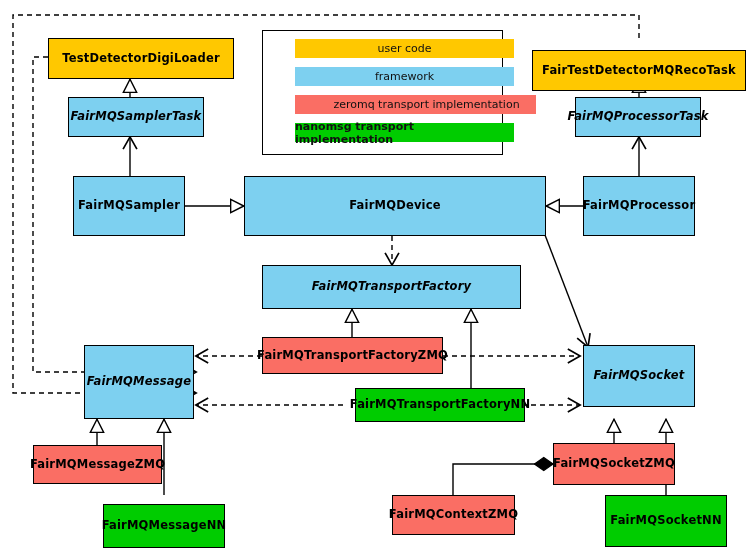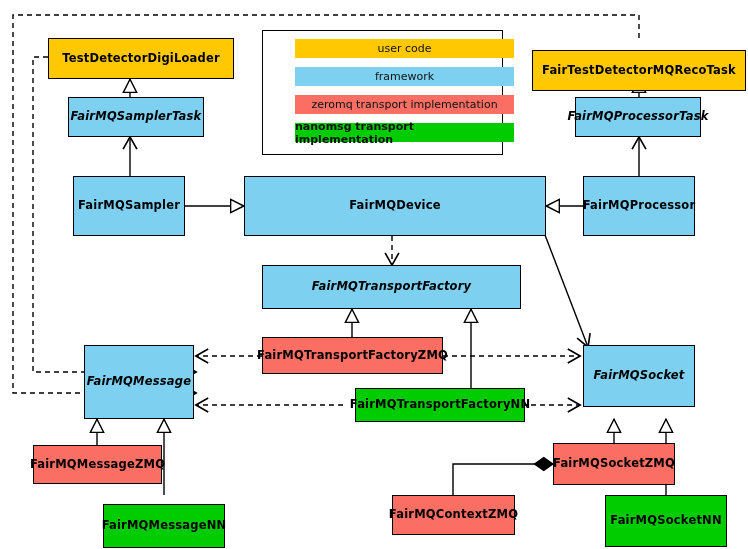--- a/index.html
+++ b/index.html
@@ -85,21 +85,21 @@
     </g>
   </svg>
 
   <div id="legend">
     <div class="legend-row c-user" style="top:8px;">
       <span>user code</span>
     </div>
     <div class="legend-row c-fw" style="top:36px;">
       <span>framework</span>
     </div>
-    <div class="legend-row c-zmq" style="top:64px;">
+    <div class="legend-row c-zmq" style="top:64px;padding-left:22px;">
       <span>zeromq transport implementation</span>
     </div>
     <div class="legend-row c-nn" style="top:92px;font-weight:bold;">
       <span>nanomsg transport implementation</span>
     </div>
   </div>
 
   <div class="node c-user" style="left:48px;top:38px;width:186px;height:41px;">
     <span>TestDetectorDigiLoader</span>
   </div>

